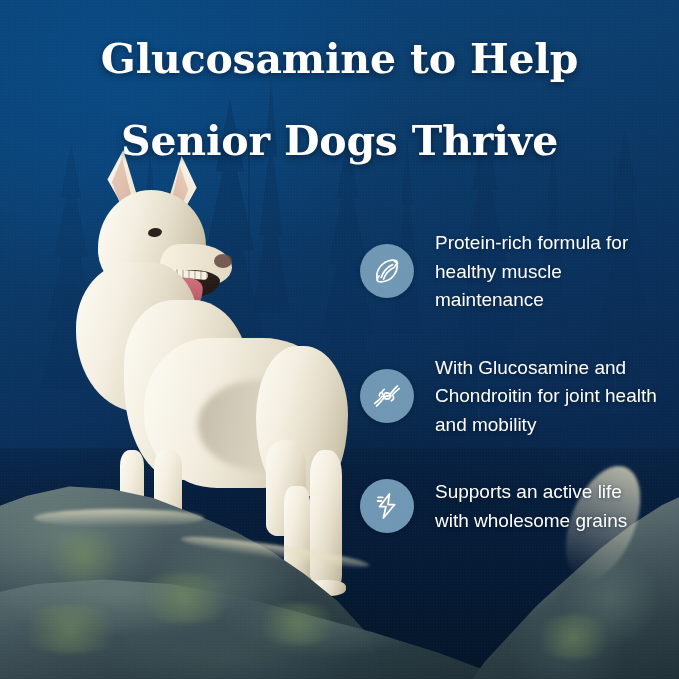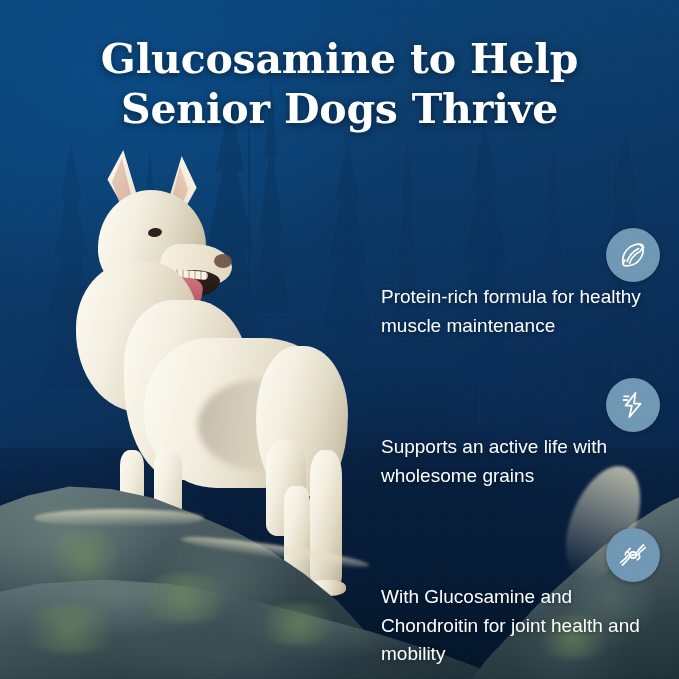--- a/index.html
+++ b/index.html
@@ -87,25 +87,25 @@
     position:absolute; left:0; right:0; top:34px;
     text-align:center;
     color:#ffffff;
     font-family:"DejaVu Serif", serif;
     font-weight:bold;
     font-size:41px;
     line-height:50px;
     letter-spacing:-.2px;
     text-shadow:0 2px 7px rgba(2,16,34,.65);
   }
-  #headline .l2 { display:block; }
+  #headline .l2 { display:block;margin-top:32px; }
 
   
   #benefits { position:absolute; left:360px; top:228px; width:300px; }
-  .benefit { display:flex; align-items:flex-end; margin-bottom:38px;flex-direction:column; }
+  .benefit { display:flex; align-items:center; margin-bottom:38px; }
   .benefit:last-child { margin-bottom:0; }
   .bicon {
     flex:0 0 auto;
     width:54px; height:54px; border-radius:50%;
     background:#7097b3;
     display:flex; align-items:center; justify-content:center;
     box-shadow:0 1px 4px rgba(3,18,36,.4);
   }
   .bicon svg { display:block; }
   .btext {
@@ -238,45 +238,45 @@
       <span class="bicon">
         <svg width="32" height="32" viewBox="0 0 32 32" fill="none" stroke="#ffffff" stroke-width="1.7" stroke-linecap="round" stroke-linejoin="round">
           <path d="M6.5 24.5 C4 18 9 9 16.5 6.2 C21 4.5 25 5 25.8 6.4 C26.6 7.9 24 11 24 11"></path>
           <path d="M25.5 7.5 C28 14 23 23 15.5 25.8 C11 27.5 7 27 6.2 25.6 C5.4 24.1 8 21 8 21"></path>
           <path d="M10.2 22.5 C11.5 17.5 16 12 21.6 9.6"></path>
           <path d="M12.6 24 C14.2 19.5 18.4 14.6 23.4 12.2"></path>
           <path d="M23 5.8 L26.6 8.4"></path>
         </svg>
       </span>
       <span class="btext">Protein-rich formula for healthy muscle maintenance</span>
-    </div>
-
-    <div class="benefit">
-      <span class="bicon">
-        <svg width="30" height="30" viewBox="0 0 30 30" fill="none" stroke="#ffffff" stroke-width="1.8" stroke-linecap="round" stroke-linejoin="round">
-          <path d="M17.4 3 L7.6 15.6 L13.9 15.6 L11.4 27 L22.6 13.6 L16 13.6 Z"></path>
-          <path d="M10.6 6.4 L6.2 6.4"></path>
-          <path d="M9.2 10 L5.6 10"></path>
-        </svg>
-      </span>
-      <span class="btext">Supports an active life with wholesome grains</span>
     </div>
 
     <div class="benefit">
       <span class="bicon">
         <svg width="32" height="32" viewBox="0 0 32 32" fill="none" stroke="#ffffff" stroke-width="1.7" stroke-linecap="round" stroke-linejoin="round">
           <path d="M26.5 6 C23.5 8.5 21.5 11 19.8 13.4 C18.6 15.1 17.6 16 16.2 16.4"></path>
           <path d="M28.2 8.6 C25 11 22.6 13.4 20.8 15.8"></path>
           <path d="M5.5 26 C8.5 23.5 10.6 21 12.3 18.6 C13.5 16.9 14.5 16 15.9 15.6"></path>
           <path d="M3.8 23.4 C7 21 9.4 18.6 11.2 16.2"></path>
           <circle cx="16" cy="16" r="3.2"></circle>
           <path d="M13.2 9.4 C11.4 10.6 10.6 12.8 11.6 14.4"></path>
           <path d="M10.6 12.2 C9.2 12.8 8.2 14.2 8.4 15.8"></path>
           <path d="M20.4 20.8 C22.2 19.8 23 17.8 22.2 16.2"></path>
         </svg>
       </span>
       <span class="btext">With Glucosamine and Chondroitin for joint health and mobility</span>
     </div>
 
+    <div class="benefit">
+      <span class="bicon">
+        <svg width="30" height="30" viewBox="0 0 30 30" fill="none" stroke="#ffffff" stroke-width="1.8" stroke-linecap="round" stroke-linejoin="round">
+          <path d="M17.4 3 L7.6 15.6 L13.9 15.6 L11.4 27 L22.6 13.6 L16 13.6 Z"></path>
+          <path d="M10.6 6.4 L6.2 6.4"></path>
+          <path d="M9.2 10 L5.6 10"></path>
+        </svg>
+      </span>
+      <span class="btext">Supports an active life with wholesome grains</span>
+    </div>
+
   </div>
 
   <div class="grain"></div>
 </div>
 
 </body></html>

